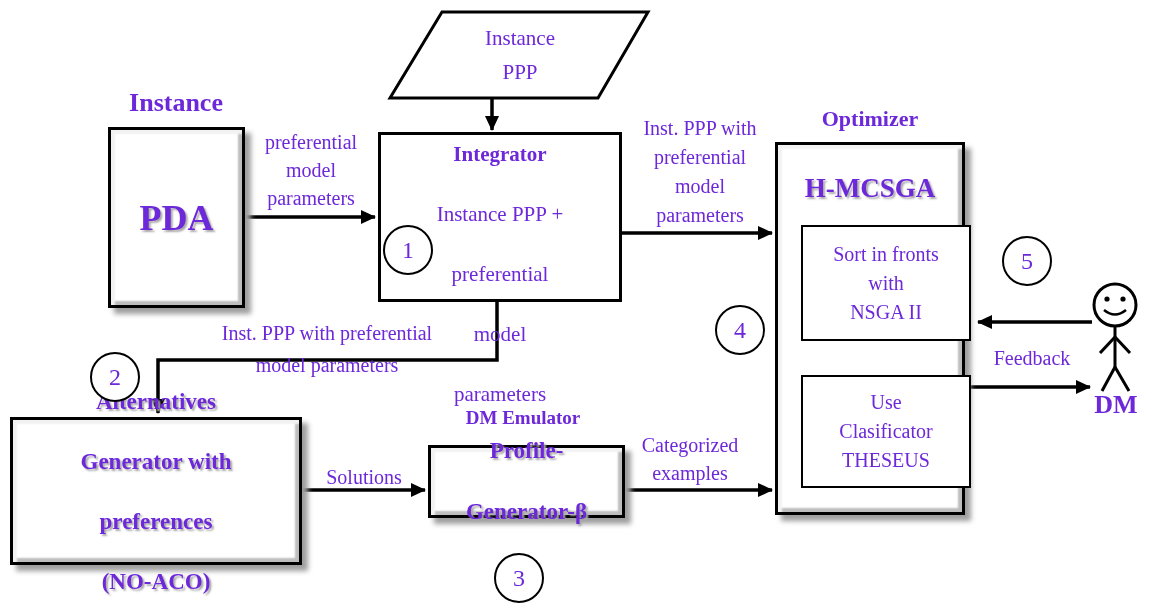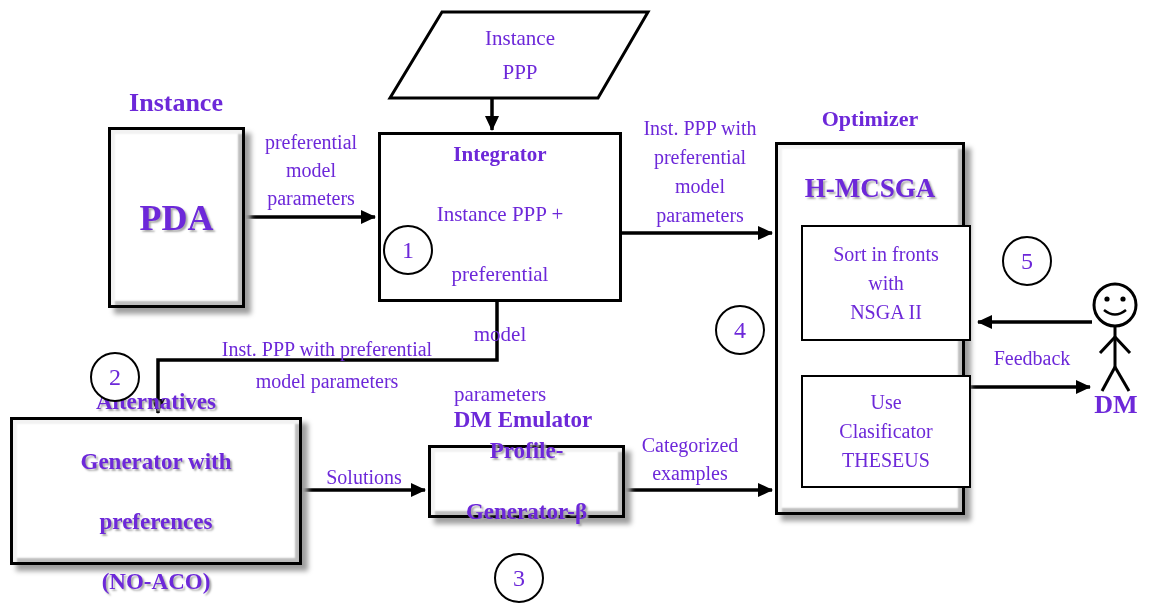--- a/index.html
+++ b/index.html
@@ -104,42 +104,42 @@
     <div>THESEUS</div>
   </div>
 
   <div class="box bevel b" style="left:10px; top:417px; width:292px; height:148px; font-size:23px; line-height:33px;">
     <div class="emboss">Alternatives</div>
     <div class="emboss">Generator with</div>
     <div class="emboss">preferences</div>
     <div class="emboss">(NO-ACO)</div>
   </div>
 
-  <div class="section-label" style="left:423px; top:407px; width:200px; font-size:23px;">DM Emulator</div>
+  <div class="section-label" style="left:423px; top:407px; width:200px; font-size:19px;">DM Emulator</div>
   <div class="box bevel b" style="left:428px; top:445px; width:197px; height:73px; font-size:23px; line-height:34px;">
     <div class="emboss">Profile-</div>
     <div class="emboss">Generator-β</div>
   </div>
 
   <div class="section-label" style="left:1085px; top:390px; width:62px; font-size:26px;">DM</div>
 
   <div class="edge-label" style="left:246px; top:128px; width:130px;">
     <div>preferential</div>
     <div>model</div>
     <div>parameters</div>
   </div>
 
   <div class="edge-label" style="left:625px; top:114px; width:150px; line-height:29px;">
     <div>Inst. PPP with</div>
     <div>preferential</div>
     <div>model</div>
     <div>parameters</div>
   </div>
 
-  <div class="edge-label" style="left:177px; top:333px; width:300px; line-height:32px;text-align:center;">
+  <div class="edge-label" style="left:177px; top:317px; width:300px; line-height:32px;text-align:center;">
     <div>Inst. PPP with preferential</div>
     <div>model parameters</div>
   </div>
 
   <div class="edge-label" style="left:304px; top:463px; width:120px;">Solutions</div>
 
   <div class="edge-label" style="left:620px; top:431px; width:140px;">
     <div>Categorized</div>
     <div>examples</div>
   </div>

